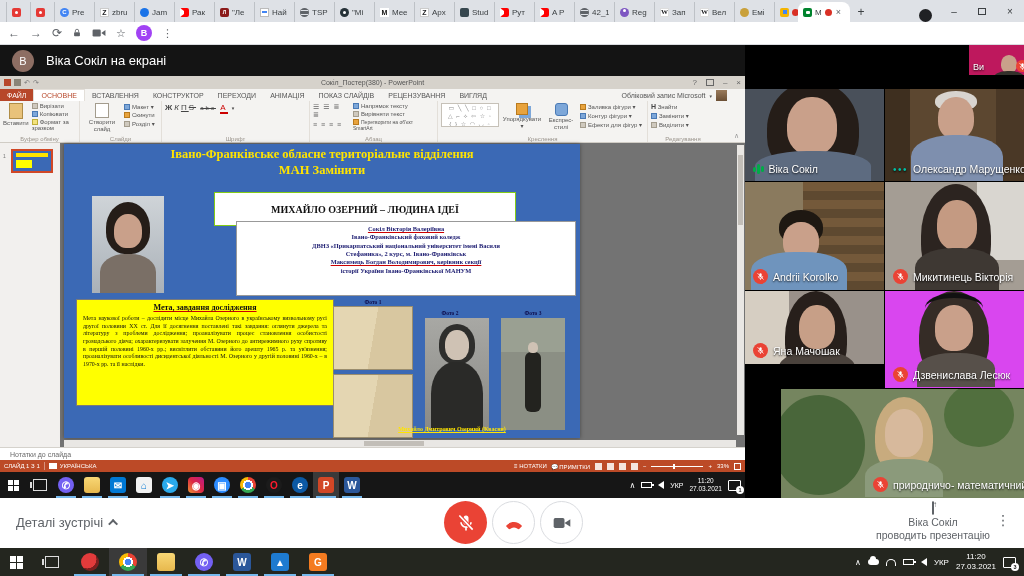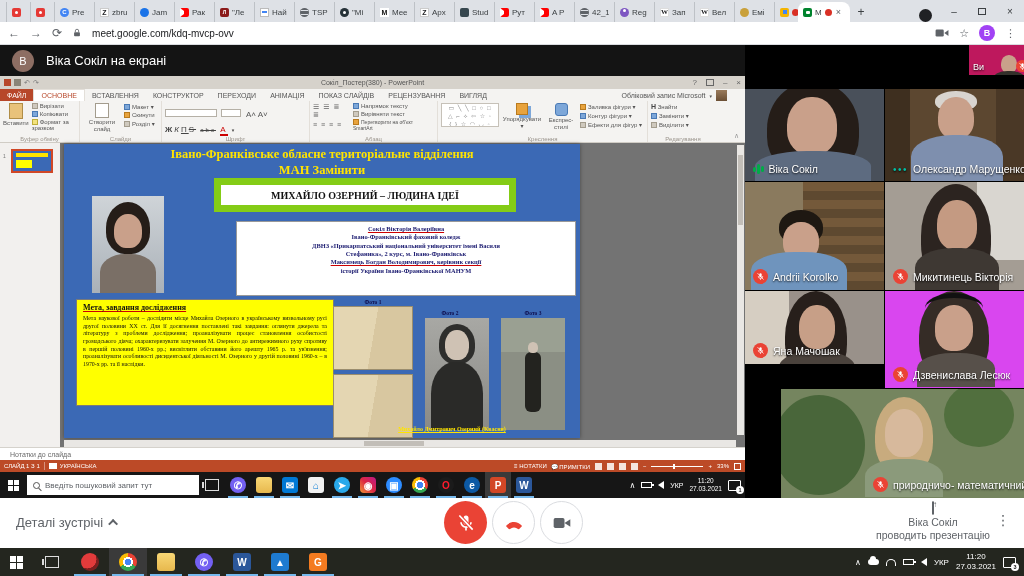--- a/index.html
+++ b/index.html
@@ -80,25 +80,25 @@
 .ribcollapse{position:absolute;right:6px;bottom:2px;font-size:7px;color:#999}
 
 .ppt-body{position:absolute;left:0;top:67px;width:745px;height:304px;background:#737373}
 .thumbpanel{position:absolute;left:0;top:0;width:60px;height:304px;background:#f2f0ee}
 .thumbnum{position:absolute;left:3px;top:10px;font-size:5px;color:#777}
 .thumb{position:absolute;left:11px;top:6px;width:42px;height:24px;background:#3b69b5;border:2px solid #d04726}
 .thumb i{position:absolute;left:3px;top:2px;right:3px;height:4px;background:#ffe400}
 .thumb b{position:absolute;left:3px;top:9px;width:16px;bottom:3px;background:#ffff00}
 .slide{position:absolute;left:64px;top:1px;width:516px;height:294px;background:#3b69b5;overflow:hidden;box-shadow:0 0 4px rgba(0,0,0,.4);font-family:"Liberation Serif",serif}
 .stitle{position:absolute;left:0;top:3px;width:100%;text-align:center;color:#ffe400;font-weight:bold;font-size:12.5px;line-height:1.25}
-.sheading{position:absolute;left:150px;top:34px;width:302px;height:34px;background:#fff;border:7px solid #84cc16;display:flex;align-items:center;justify-content:center;font-size:10px;font-weight:bold;color:#111}
+.sheading{position:absolute;left:150px;top:48px;width:302px;height:34px;background:#fff;border:1px solid #84cc16;display:flex;align-items:center;justify-content:center;font-size:10px;font-weight:bold;color:#111}
 .sauthor{position:absolute;left:172px;top:77px;width:340px;height:75px;background:#fff;border:1px solid #999;padding:3px 2px;text-align:center;font-size:6.4px;font-weight:bold;color:#1b1b70;line-height:1.3}
 .u-red{text-decoration:underline;text-decoration-color:#c00}
 .ybox{position:absolute;left:12px;width:258px;background:#ff0;border:1px solid #7a7a7a;padding:2px 6px}
-.ybox h4{text-align:left;font-size:8px;color:#111;margin:1px 0 3px;text-decoration:underline solid #c00 0.5px}
+.ybox h4{text-align:center;font-size:8px;color:#111;margin:1px 0 3px;text-decoration:underline solid #c00 0.5px}
 .ybox p{font-size:5.9px;color:#111;text-align:justify;line-height:1.3}
 .photow{position:absolute;left:28px;top:52px;width:72px;height:97px;background:linear-gradient(#cfd4d8,#aab1b8);overflow:hidden}
 .photow .face{left:22px;top:18px;width:28px;height:34px}
 .photow .hair{left:14px;top:6px;width:44px;height:52px}
 .photow .torso{left:8px;top:58px;width:56px;height:40px;background:#7a6f66}
 .flabel{position:absolute;width:80px;text-align:center;font-size:5.5px;color:#0d0d4d;font-weight:bold}
 .docph{position:absolute;left:269px;top:162px;width:80px;height:132px;display:flex;flex-direction:column;gap:4px}
 .docph div{flex:1;background:linear-gradient(100deg,#e4d6b2 0 50%,#d8c7a0 50%);border:1px solid #9a8d6e}
 .bwph{position:absolute;top:174px;width:64px;height:112px;background:linear-gradient(#a8a8a4,#8a8a86);overflow:hidden}
 .bwph .face{background:#cfc2b4}
@@ -277,21 +277,20 @@
   </div>
 
   <div class="addressbar">
     <span class="navic">←</span>
     <span class="navic">→</span>
     <span class="navic">⟳</span>
     <svg width="10" height="12" viewBox="0 0 24 24">
         <rect x="5" y="10" width="14" height="10" rx="2" fill="#5f6368"></rect>
         <path d="M8 10V7a4 4 0 0 1 8 0v3" fill="none" stroke="#5f6368" stroke-width="2"></path>
       </svg>
-    <span class="url">meet.google.com/kdq-mvcp-ovv</span>
     <svg width="14" height="10" viewBox="0 0 24 16">
         <rect x="1" y="2" width="14" height="12" rx="2" fill="#5f6368"></rect>
         <path d="M16 8l7-5v10z" fill="#5f6368"></path>
       </svg>
     <span class="star">☆</span>
     <span class="avatarB">B</span>
     <span class="kebab">⋮</span>
   </div>
 
   <div class="meet">
@@ -371,21 +370,20 @@
               <span>Створити слайд</span>
             </div>
           <div class="smallcol">
             <span><span class="ic ic-b"></span><span>Макет</span> ▾</span>
             <span><span class="ic ic-o"></span><span>Скинути</span></span>
             <span><span class="ic"></span><span>Розділ</span> ▾</span>
           </div>
           <span class="rglabel">Слайди</span>
         </div>
         <div class="rgroup" style="width:148px;flex-direction:column;gap:4px">
-          <div><span class="inpbox"></span> <span class="inpbox sm"></span> <span style="font-size:8px;color:#555">A˄ A˅</span></div>
           <div class="fontrow"><b>Ж</b><i>К</i><u>П</u><s>S</s> <s style="font-size:6px">abc</s> <span style="color:#c00;border-bottom:2px solid #c00">А</span> <span style="font-size:5px">▾</span></div>
           <span class="rglabel">Шрифт</span>
         </div>
         <div class="rgroup" style="width:128px">
           <div class="smallcol" style="font-size:7px;color:#666;letter-spacing:1px">
               <span>☰ ☰ ≣ ≣</span>
               <span>≡ ≡ ≡ ≡</span>
             </div>
           <div class="smallcol">
             <span><span class="ic ic-b"></span><span>Напрямок тексту</span></span>
@@ -504,24 +502,20 @@
         </span>
       </div>
 
       <div class="stb">
         <span class="winflag">
             <i></i>
             <i></i>
             <i></i>
             <i></i>
           </span>
-        <div class="srch">
-            <span class="mag"></span>
-            <span>Введіть пошуковий запит тут</span>
-          </div>
         <span class="tk">
             <span class="tv"></span>
           </span>
         <span class="tk">
             <span class="ticon" style="background:#7360f2;border-radius:50%">✆</span>
             <span class="ul"></span>
           </span>
         <span class="tk">
             <span class="ticon" style="background:linear-gradient(#f8d775,#e7b84d)"></span>
             <span class="ul"></span>

